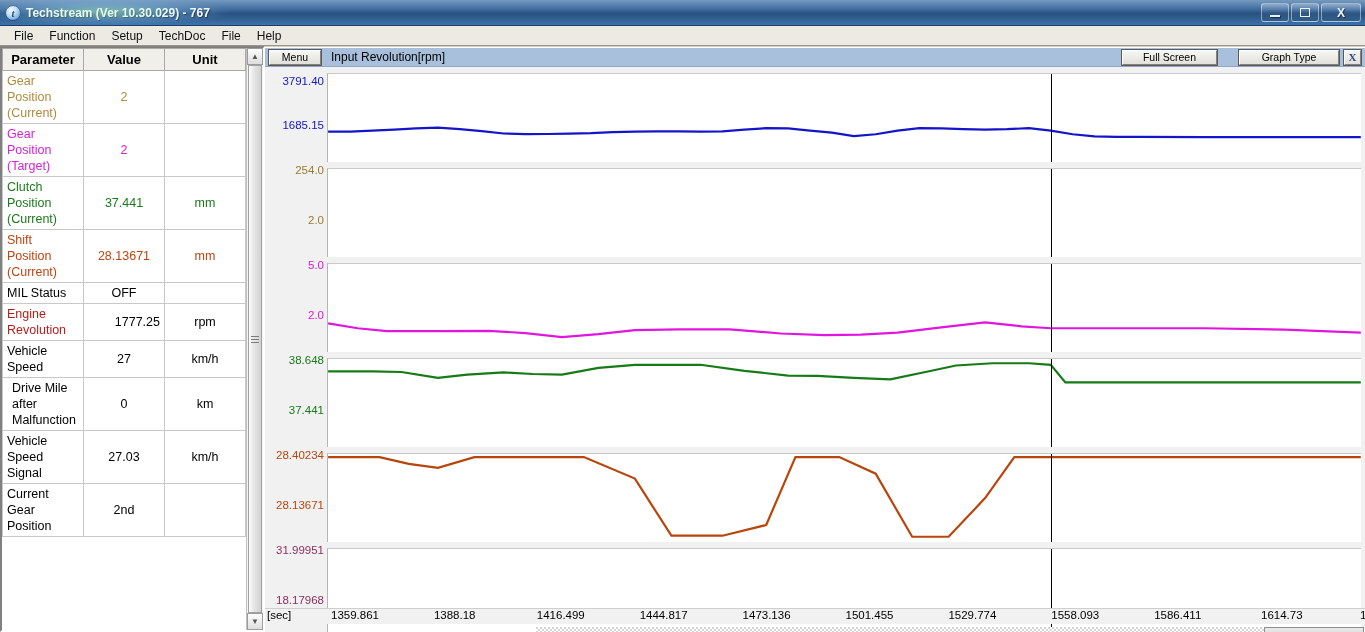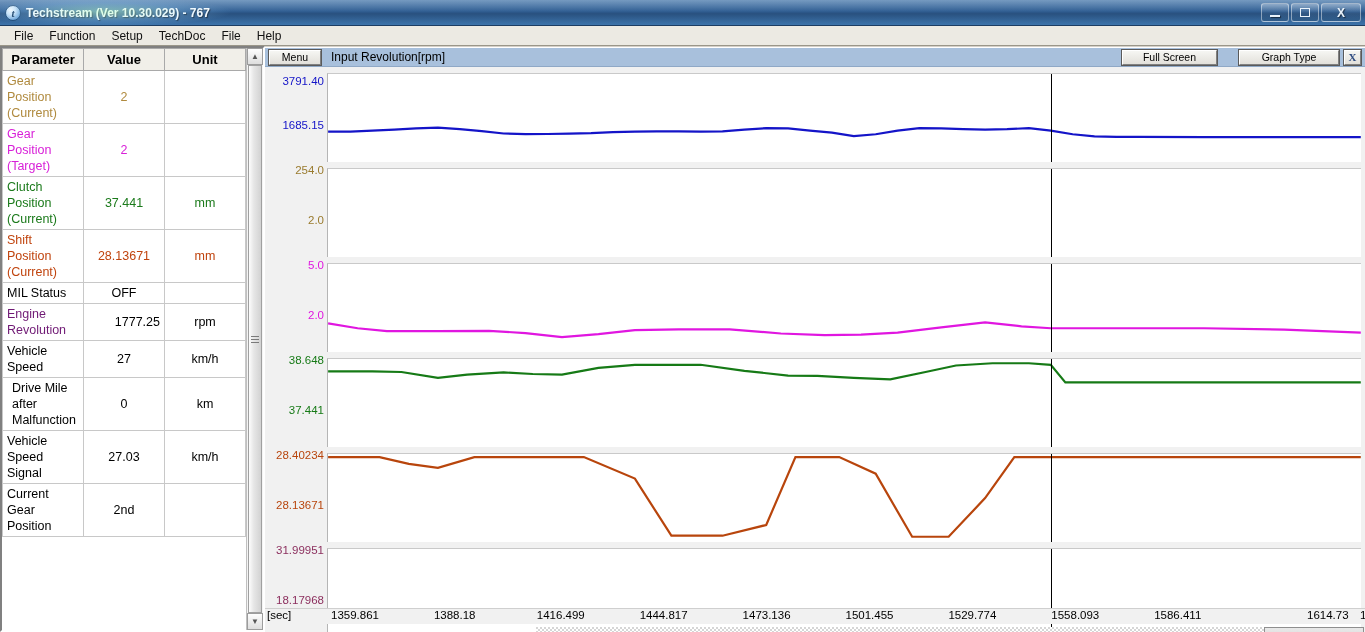--- a/index.html
+++ b/index.html
@@ -338,21 +338,21 @@
               <td class="c-param" style="color: rgb(192, 68, 14);">Shift Position (Current)</td>
               <td class="c-value" style="color: rgb(192, 68, 14);">28.13671</td>
               <td class="c-unit" style="color: rgb(192, 68, 14);">mm</td>
             </tr>
             <tr>
               <td class="c-param" style="color: rgb(0, 0, 0);">MIL Status</td>
               <td class="c-value" style="color: rgb(0, 0, 0);">OFF</td>
               <td class="c-unit" style="color: rgb(0, 0, 0);"></td>
             </tr>
             <tr>
-              <td class="c-param" style="color: #701a75;">Engine Revolution</td>
+              <td class="c-param" style="color: #b91c1c;">Engine Revolution</td>
               <td class="c-value" style="color: rgb(0, 0, 0); text-align: right;">1777.25</td>
               <td class="c-unit" style="color: rgb(0, 0, 0);">rpm</td>
             </tr>
             <tr>
               <td class="c-param" style="color: rgb(0, 0, 0);">Vehicle Speed</td>
               <td class="c-value" style="color: rgb(0, 0, 0);">27</td>
               <td class="c-unit" style="color: rgb(0, 0, 0);">km/h</td>
             </tr>
             <tr>
               <td class="c-param" style="color: rgb(0, 0, 0); padding-left: 9px;">Drive Mile after Malfunction</td>
@@ -522,21 +522,21 @@
       <span id="sec-label">[sec]</span>
     <span style="left: 66px;">1359.861</span>
         <span style="left: 168.9px;">1388.18</span>
         <span style="left: 271.8px;">1416.499</span>
         <span style="left: 374.7px;">1444.817</span>
         <span style="left: 477.6px;">1473.136</span>
         <span style="left: 580.5px;">1501.455</span>
         <span style="left: 683.4px;">1529.774</span>
         <span style="left: 786.3px;">1558.093</span>
         <span style="left: 889.2px;">1586.411</span>
-        <span style="left: 1042px; text-align: center;">1614.73</span>
+        <span style="left: 996px; text-align: center;">1614.73</span>
         <span style="left: 1095px;">1643.049</span>
       </div>
 
     <div id="bottombar">
       <div class="spin-wrap">
         <div class="spin-val">1</div>
         <div class="spin-btns">
           <div class="spin-b">▲</div>
 
         </div>

